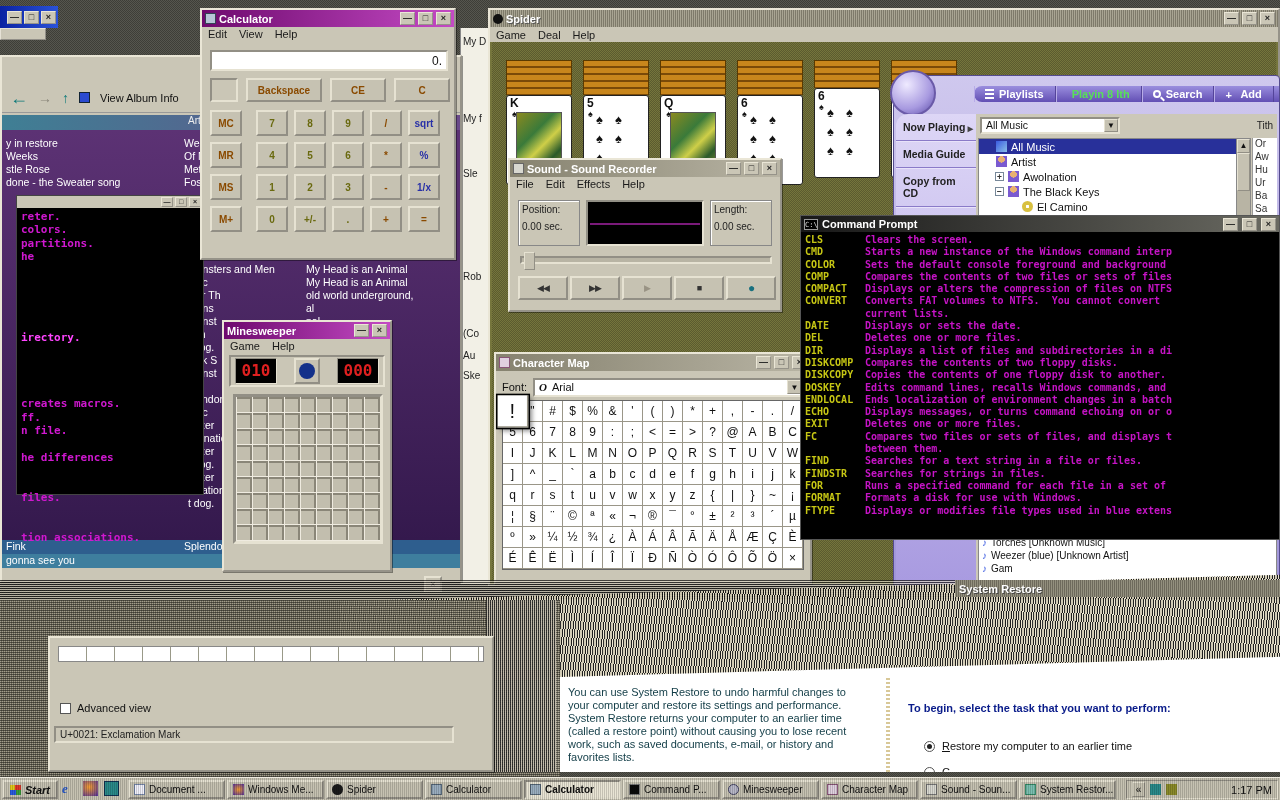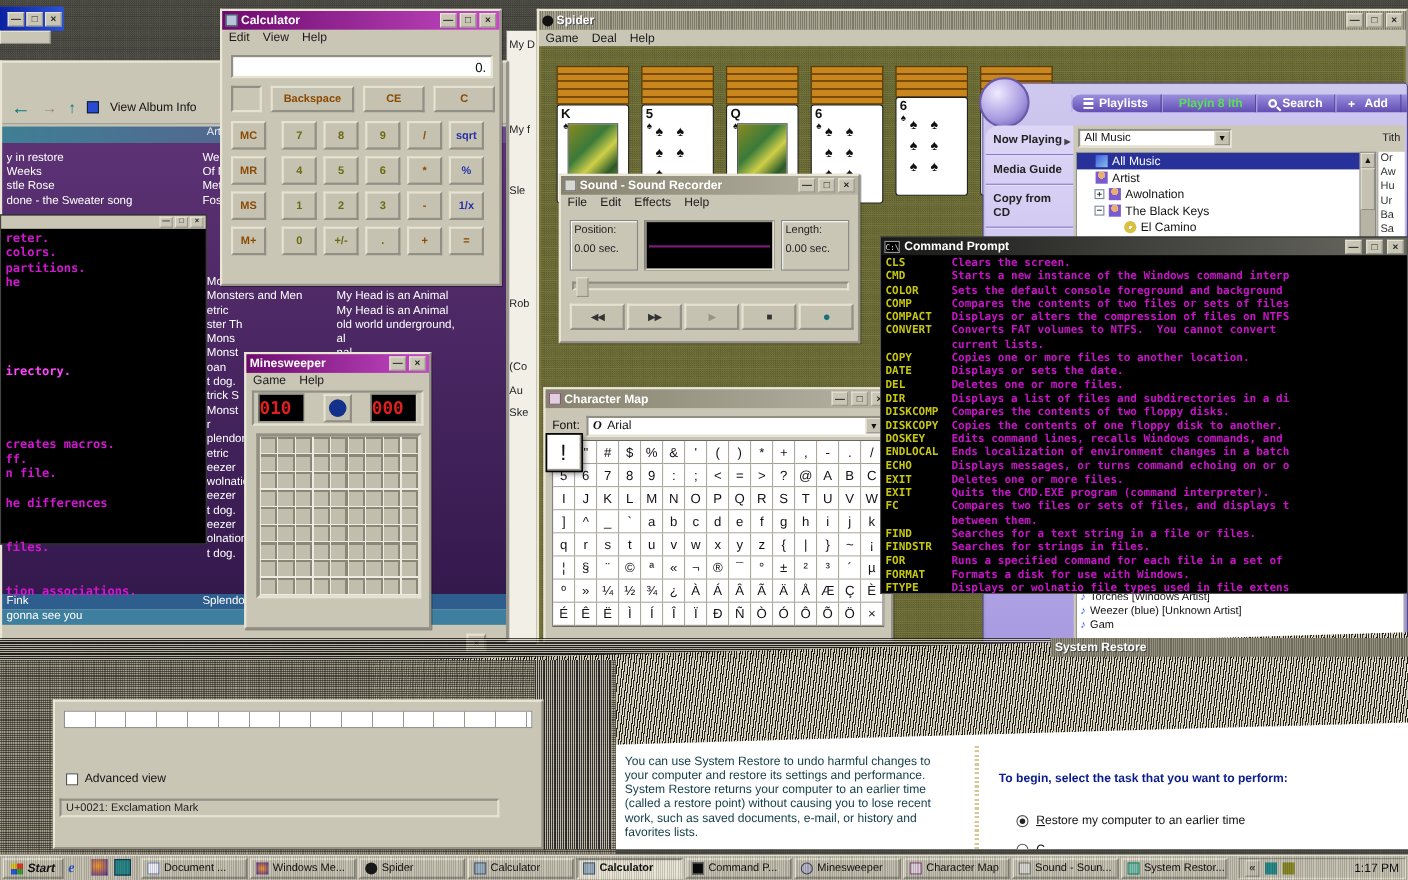--- a/index.html
+++ b/index.html
@@ -31,21 +31,21 @@
 .rowsB .c1{width:118px;overflow:hidden;flex:none}
 .rowsC{position:absolute;left:0;top:483px;width:458px}
 .rowsC .mrow{height:14px;padding-left:4px}
 .rowsC .mrow:nth-of-type(1){background:#2e5e8e}
 .rowsC .mrow:nth-of-type(2){background:#3e7e9e}
 .rowsC .c1{width:178px;flex:none}.rowsC .c2{width:116px;flex:none}
 
 #strip{position:absolute;left:460px;top:28px;width:28px;height:556px;background:#f2f0e6;border-left:1px solid #888;overflow:hidden}
 #strip span{position:absolute;left:2px;font-size:10px;color:#222;white-space:nowrap}
 
-#term{position:absolute;left:0;top:195px;width:188px;height:300px;background:#000;border:1px solid #444}
+#term{position:absolute;left:16px;top:195px;width:188px;height:300px;background:#000;border:1px solid #444}
 #term .ttb{height:12px;background:#cac6b6;display:flex;justify-content:flex-end;gap:2px;padding:0 2px;align-items:center}
 #term .tbtn{width:12px;height:10px;font-size:7px;line-height:8px}
 #term .tbody{padding:2px 0 0 4px}
 #term .tline{height:13.4px;font:bold 11px/13.4px "DejaVu Sans Mono",monospace;color:#d018d0;white-space:nowrap}
 #term .tline:nth-of-type(10){color:#ff45ff}
 
 #calc .disp{position:absolute;left:8px;top:40px;width:238px;height:21px;background:#fff;border:2px inset #e6e2d2;text-align:right;padding:2px 4px;font-size:12px}
 #calc .memrow{position:absolute;left:8px;top:68px;width:240px;display:flex;gap:8px}
 #calc .blank{width:30px;height:24px;border:2px inset #e6e2d2}
 #calc .toprow{display:flex;gap:8px}
@@ -188,21 +188,21 @@
 #tray{position:absolute;right:2px;top:2px;width:152px;height:19px;border:1px inset #e6e2d2;display:flex;align-items:center;gap:5px;padding:0 5px;font-size:11px}
 #tray .chev{width:13px;height:15px;border:1px outset #e6e2d2;text-align:center;font-size:10px;line-height:14px}
 #tray .ti{width:11px;height:11px}
 .ti1{background:#2a8a8a}.ti2{background:#8a8a2a}
 #tray .clock{margin-left:auto}
 
 #tlf{position:absolute;left:0;top:6px;width:58px;height:22px;background:linear-gradient(90deg,#0a22a2,#2a52d8);display:flex;justify-content:flex-end;align-items:center;gap:2px;padding:0 2px}
 #tlf2{position:absolute;left:0;top:28px;width:46px;height:12px;background:#cac6b6;border:1px outset #e6e2d6}
 
 #mine .panel{position:absolute;left:5px;top:33px;right:5px;height:32px;border:2px inset #e6e2d2;display:flex;align-items:center;justify-content:space-between;padding:2px 4px}
-.led{background:#000;color:#e02020;font:bold 16px/24px "DejaVu Sans Mono",monospace;width:42px;text-align:left;border:1px inset #e6e2d2}
+.led{background:#000;color:#e02020;font:bold 16px/24px "DejaVu Sans Mono",monospace;width:42px;text-align:center;border:1px inset #e6e2d2}
 #mine .face{width:26px;height:26px}
 #mine .facec{width:16px;height:16px;border-radius:50%;background:#13308a}
 #mine .mgrid{position:absolute;left:9px;top:72px;width:150px;height:150px;border:3px inset #e6e2d2;background:
  repeating-linear-gradient(0deg,#efebe0 0 1px,transparent 1px 16px),
  repeating-linear-gradient(90deg,#efebe0 0 1px,transparent 1px 16px),
  repeating-linear-gradient(0deg,transparent 0 14px,#8a8678 14px 16px),
  repeating-linear-gradient(90deg,transparent 0 14px,#8a8678 14px 16px),#c2beae}
 #xbtn{position:absolute;left:424px;top:576px;width:18px;height:16px;font-size:9px}
 </style>
 </head>
@@ -491,21 +491,21 @@
           <div>Sa</div>
           <div>Kic</div>
           <div>All</div>
           <div>No</div>
           <div>Jai</div>
         </div>
       <div class="bl">
 
       <div class="brow">
             <span class="nt">♪</span>
-            <span>Torches [Windows Artist]</span>
+            <span>Torches [Unknown Music]</span>
           </div>
           <div class="brow">
             <span class="nt">♪</span>
             <span>Weezer (blue) [Unknown Artist]</span>
           </div>
           <div class="brow">
             <span class="nt">♪</span>
             <span>Gam</span>
           </div>
         </div>
@@ -523,38 +523,36 @@
     </div>
     <div class="cbody">
 
     <div class="cline"><span class="ccmd">CLS</span><span class="cdesc">Clears the screen.</span></div>
         <div class="cline"><span class="ccmd">CMD</span><span class="cdesc">Starts a new instance of the Windows command interp</span></div>
         <div class="cline"><span class="ccmd">COLOR</span><span class="cdesc">Sets the default console foreground and background</span></div>
         <div class="cline"><span class="ccmd">COMP</span><span class="cdesc">Compares the contents of two files or sets of files</span></div>
         <div class="cline"><span class="ccmd">COMPACT</span><span class="cdesc">Displays or alters the compression of files on NTFS</span></div>
         <div class="cline"><span class="ccmd">CONVERT</span><span class="cdesc">Converts FAT volumes to NTFS.  You cannot convert</span></div>
         <div class="cline"><span class="ccmd"></span><span class="cdesc">current lists.</span></div>
-        <div class="cline"><span class="ccmd">COPY</span><span class="cdesc">Copies one or more files to another location.</span></div>
         <div class="cline"><span class="ccmd">DATE</span><span class="cdesc">Displays or sets the date.</span></div>
         <div class="cline"><span class="ccmd">DEL</span><span class="cdesc">Deletes one or more files.</span></div>
         <div class="cline"><span class="ccmd">DIR</span><span class="cdesc">Displays a list of files and subdirectories in a di</span></div>
         <div class="cline"><span class="ccmd">DISKCOMP</span><span class="cdesc">Compares the contents of two floppy disks.</span></div>
         <div class="cline"><span class="ccmd">DISKCOPY</span><span class="cdesc">Copies the contents of one floppy disk to another.</span></div>
         <div class="cline"><span class="ccmd">DOSKEY</span><span class="cdesc">Edits command lines, recalls Windows commands, and</span></div>
         <div class="cline"><span class="ccmd">ENDLOCAL</span><span class="cdesc">Ends localization of environment changes in a batch</span></div>
         <div class="cline"><span class="ccmd">ECHO</span><span class="cdesc">Displays messages, or turns command echoing on or o</span></div>
         <div class="cline"><span class="ccmd">EXIT</span><span class="cdesc">Deletes one or more files.</span></div>
-        <div class="cline"><span class="ccmd">EXIT</span><span class="cdesc">Quits the CMD.EXE program (command interpreter).</span></div>
         <div class="cline"><span class="ccmd">FC</span><span class="cdesc">Compares two files or sets of files, and displays t</span></div>
         <div class="cline"><span class="ccmd"></span><span class="cdesc">between them.</span></div>
         <div class="cline"><span class="ccmd">FIND</span><span class="cdesc">Searches for a text string in a file or files.</span></div>
         <div class="cline"><span class="ccmd">FINDSTR</span><span class="cdesc">Searches for strings in files.</span></div>
         <div class="cline"><span class="ccmd">FOR</span><span class="cdesc">Runs a specified command for each file in a set of</span></div>
         <div class="cline"><span class="ccmd">FORMAT</span><span class="cdesc">Formats a disk for use with Windows.</span></div>
-        <div class="cline"><span class="ccmd">FTYPE</span><span class="cdesc">Displays or wolnatio file types used in file extens</span></div>
+        <div class="cline"><span class="ccmd">FTYPE</span><span class="cdesc">Displays or modifies file types used in blue extens</span></div>
       </div>
   </div>
 
   <div id="term" style="z-index:5">
     <div class="ttb">
       <span class="tbtn">—</span>
       <span class="tbtn">□</span>
       <span class="tbtn">×</span>
     </div>
     <div class="tbody">

